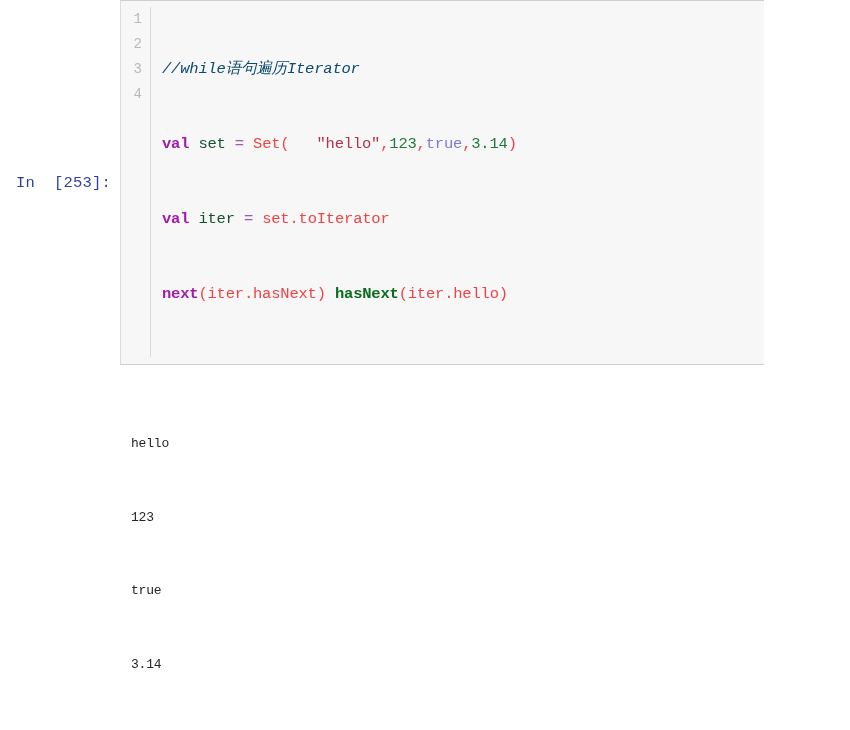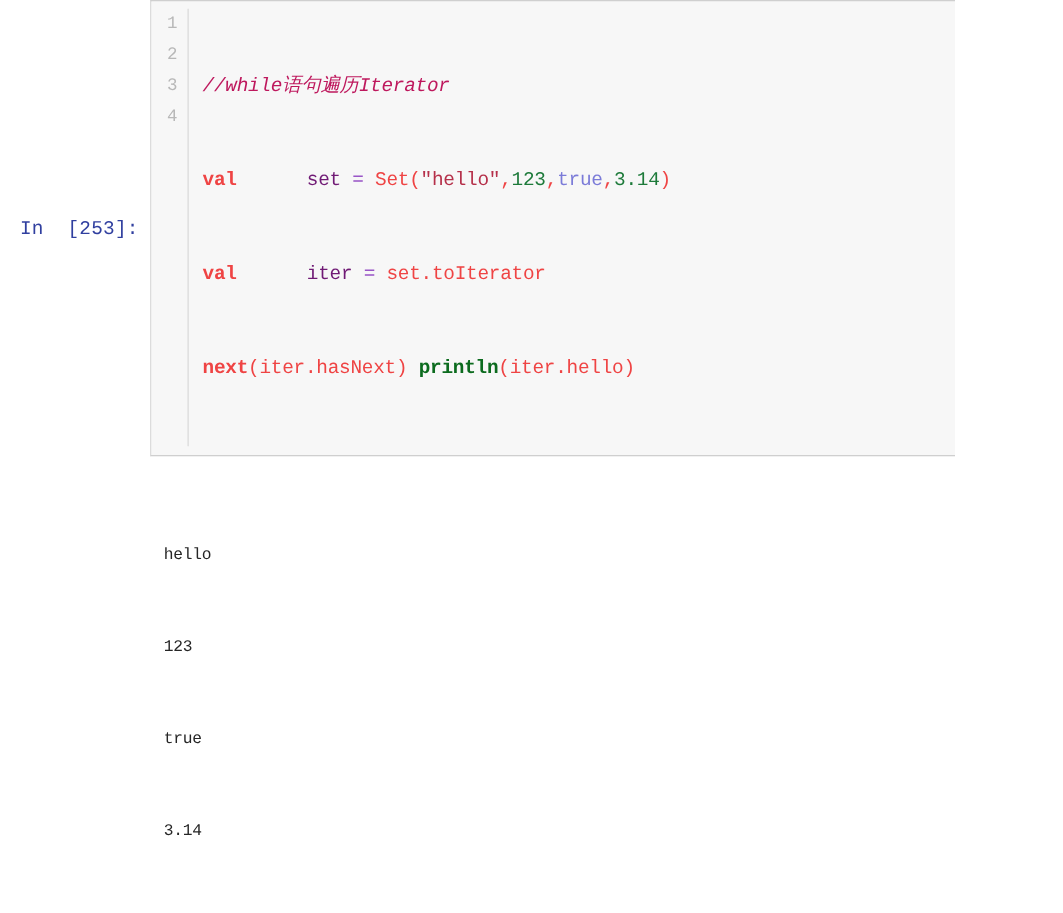--- a/index.html
+++ b/index.html
@@ -75,25 +75,25 @@
     font-family: "Liberation Mono", "DejaVu Sans Mono", monospace;
     font-size: 15.5px;
     line-height: 25px;
     white-space: pre;
     color: #222222;
     letter-spacing: -0.2px;
   }
   .code .line { white-space: pre; }
 
   
-  .t-comment  { color: #be185d; font-style: italic; }
-  .t-keyword  { color: #ef4444; font-weight: bold; }
-  .t-var      { color: #701a75; margin-left: 47px; }
+  .t-comment  { color: #0c4a6e; font-style: italic; }
+  .t-keyword  { color: #a21caf; font-weight: bold; }
+  .t-var      { color: #14532d; }
   .t-op       { color: #9a56c7; }
-  .t-string   { color: #b5304a; }
+  .t-string   { color: #b5304a; margin-left: 27px; }
   .t-number   { color: #1d7a3a; }
   .t-bool     { color: #7b7bd8; }
   .t-plain    { color: #ef4444; }
   .t-func     { color: #0c6b1e; font-weight: bold; }
 
   
   .stream-out {
     flex: 1 1 auto;
     font-family: "Liberation Mono", "DejaVu Sans Mono", monospace;
     font-size: 13px;
@@ -116,21 +116,21 @@
       <div class="gutter">
         <div>1</div>
         <div>2</div>
         <div>3</div>
         <div>4</div>
       </div>
       <div class="code">
         <div class="line"><span class="t-comment">//while语句遍历Iterator</span></div>
         <div class="line"><span class="t-keyword">val</span><span class="t-plain"> </span><span class="t-var">set</span><span class="t-plain"> </span><span class="t-op">=</span><span class="t-plain"> Set(</span><span class="t-string">″hello″</span><span class="t-plain">,</span><span class="t-number">123</span><span class="t-plain">,</span><span class="t-bool">true</span><span class="t-plain">,</span><span class="t-number">3.14</span><span class="t-plain">)</span></div>
         <div class="line"><span class="t-keyword">val</span><span class="t-plain"> </span><span class="t-var">iter</span><span class="t-plain"> </span><span class="t-op">=</span><span class="t-plain"> set.toIterator</span></div>
-        <div class="line"><span class="t-keyword">next</span><span class="t-plain">(iter.hasNext) </span><span class="t-func">println</span><span class="t-plain">(iter.hello)</span></div>
+        <div class="line"><span class="t-keyword">next</span><span class="t-plain">(iter.hasNext) </span><span class="t-func">hasNext</span><span class="t-plain">(iter.hello)</span></div>
       </div>
     </div>
   </div>
 
   <div class="spacer-18"></div>
 
   <div class="cell-row">
     <div class="prompt blank">&nbsp;</div>
     <div class="stream-out">
       <div>hello</div>

